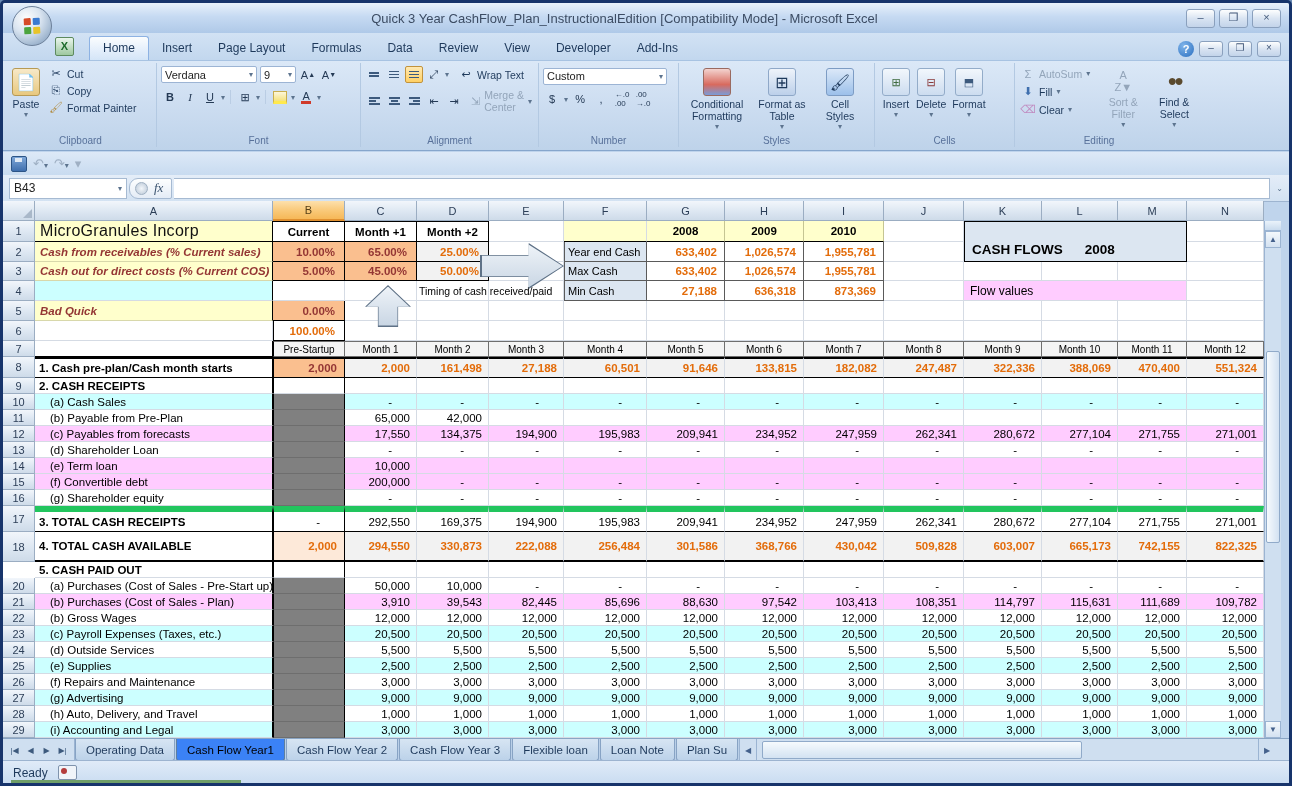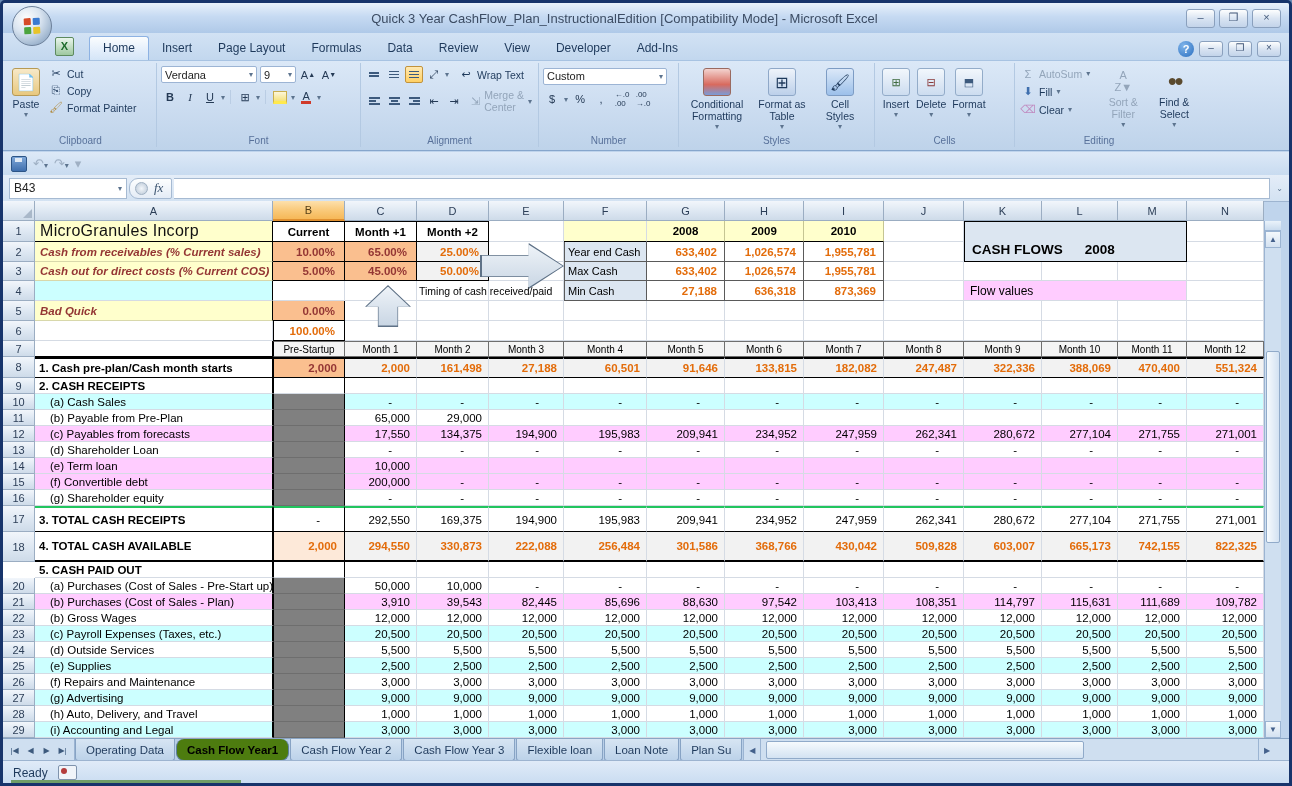--- a/index.html
+++ b/index.html
@@ -57,21 +57,21 @@
   .c{box-sizing:border-box;border-right:1px solid #d5dbe4;border-bottom:1px solid #d5dbe4;font-size:11.5px;color:#000;display:flex;align-items:center;overflow:hidden;background:#fff;white-space:nowrap;}
   .num{justify-content:flex-end;padding-right:6px;}
   .dash{padding-right:24px;}
   .lb{padding-left:4px;border-right:1px solid #000;}
   .ind{padding-left:15px;}
   .bold{font-weight:bold;}
   .cyanbg{background:#ccffff;}
   .pinkbg{background:#ffccff;}
   .lgray{background:#f2f2f2;}
   .orange{color:#e36c0a;font-weight:bold;}
-  .t1{border-top:2px solid #22c55e;} .t2{border-top:2px solid #000;}
+  .t1{border-top:6px solid #22c55e;} .t2{border-top:2px solid #000;}
   .b1{border-bottom:1px solid #000;} .b2{border-bottom:2px solid #000;}
   .peach{background:#fabf8f;color:#943634;font-weight:bold;justify-content:flex-end;padding-right:7px;border-left:1px solid #000;border-right:1px solid #000;}
   .box{border-left:1px solid #000;border-right:1px solid #000;}
   .gray{background:#808080;border-left:1px solid #000;border-right:1px solid #000;border-bottom:1px solid #6e6e6e;}
   .tot{background:#fde9d9;color:#e36c0a;font-weight:bold;justify-content:flex-end;padding-right:7px;border-left:1px solid #000;border-right:1px solid #000;}
   .mh{background:#f4f4f4;border:1px solid #6f6f6f;border-left:none;font-size:10px;justify-content:center;padding:0;}
   .mhf{border-left:1px solid #000;}
   .title{background:#ffffcc;font-size:16px;letter-spacing:.3px;border-right:1px solid #000;border-bottom:1px solid #000;padding-left:5px;color:#111;}
   .ylbl{background:#ffffcc;color:#943634;font-weight:bold;font-style:italic;border-right:1px solid #000;border-bottom:1px solid #d8d8ab;padding-left:5px;font-size:11.5px;}
   .phdr{font-weight:bold;justify-content:center;border:1px solid #000;border-left:none;}
@@ -93,21 +93,21 @@
   .up-arrow .outer,.up-arrow .inner{clip-path:polygon(50% 0,100% 52%,72% 52%,72% 100%,28% 100%,28% 52%,0 52%);}
   
   .vscroll{position:absolute;top:218px;height:517px;width:17px;background:#cfdff0;border-left:1px solid #9bb4d2;box-sizing:border-box;}
   .vbtn{height:17px;background:linear-gradient(#f4f8fc,#d4e2f1);border:1px solid #9bb4d2;box-sizing:border-box;color:#44618c;font-size:8px;text-align:center;line-height:15px;}
   .vthumb{position:absolute;left:1px;right:1px;top:130px;height:190px;background:linear-gradient(90deg,#f6fafd,#d3e2f2);border:1px solid #90aac9;border-radius:2px;}
   .vsplit{height:9px;background:linear-gradient(#eaf2fa,#c9dbee);border-bottom:1px solid #9bb4d2;}
   .tabsrow{position:absolute;left:0;right:0;top:735px;height:22px;background:#b9cfe8;border-top:1px solid #8aa5c4;display:flex;align-items:stretch;}
   .navbtns{display:flex;align-items:center;gap:1px;padding:0 4px;background:#cfdff0;border-right:1px solid #9bb4d2;}
   .nbtn{width:15px;height:15px;font-size:8px;color:#3d5a7d;text-align:center;line-height:15px;}
   .stab{display:flex;align-items:center;padding:0 10px;font-size:11.5px;color:#1e395b;background:linear-gradient(#d7e5f3,#bcd2e9);border:1px solid #87a3c4;border-top:none;border-radius:0 0 3px 3px;margin-right:1px;transform:skewX(0);}
-  .stab.active{background:#4d7c0f;font-weight:bold;color:#000;border-color:#5d7fa0;border-radius:8px;}
+  .stab.active{background:#3b82f6;font-weight:normal;color:#000;border-color:#5d7fa0;}
   .stab.cut{max-width:52px;overflow:hidden;}
   .hscroll{flex:1;display:flex;align-items:center;background:#cfdff0;border-left:1px solid #9bb4d2;position:relative;}
   .hbtn{width:16px;height:100%;color:#44618c;font-size:8px;display:flex;align-items:center;justify-content:center;border-right:1px solid #9bb4d2;}
   .hthumb{position:absolute;left:22px;width:58%;top:2px;bottom:2px;background:linear-gradient(#f6fafd,#d3e2f2);border:1px solid #90aac9;border-radius:2px;}
   .hend{margin-left:auto;display:flex;height:100%;}
   .statusbar{position:absolute;left:0;right:0;top:757px;height:23px;background:linear-gradient(#e0ebf8,#c9dcf1);border-top:1px solid #9db4d0;display:flex;align-items:center;gap:10px;padding-left:10px;font-size:12px;color:#1e395b;}
   .recicon{width:17px;height:13px;border:1px solid #7f93ad;background:#f0f4f9;border-radius:2px;position:relative;}
   .recicon:before{content:"";position:absolute;left:2px;top:2px;width:6px;height:6px;background:#b43c3c;border-radius:50%;}
   .greenstrip{position:absolute;left:8px;bottom:0;width:230px;height:3px;background:#6f9e68;z-index:40;}
 </style>
@@ -939,21 +939,21 @@
       <div class="c num cyanbg dash" style="grid-area: 10 / 9 / 11 / 10;">-</div>
       <div class="c num cyanbg dash" style="grid-area: 10 / 10 / 11 / 11;">-</div>
       <div class="c num cyanbg dash" style="grid-area: 10 / 11 / 11 / 12;">-</div>
       <div class="c num cyanbg dash" style="grid-area: 10 / 12 / 11 / 13;">-</div>
       <div class="c num cyanbg dash" style="grid-area: 10 / 13 / 11 / 14;">-</div>
       <div class="c num cyanbg dash" style="grid-area: 10 / 14 / 11 / 15;">-</div>
       <div class="c num cyanbg dash" style="grid-area: 10 / 15 / 11 / 16;">-</div>
       <div class="c lb ind" style="grid-area: 11 / 2 / 12 / 3;">(b) Payable from Pre-Plan</div>
       <div class="c gray" style="grid-area: 11 / 3 / 12 / 4;"></div>
       <div class="c num" style="grid-area: 11 / 4 / 12 / 5;">65,000</div>
-      <div class="c num" style="grid-area: 11 / 5 / 12 / 6;">29,000</div>
+      <div class="c num" style="grid-area: 11 / 5 / 12 / 6;">42,000</div>
       <div class="c num" style="grid-area: 11 / 6 / 12 / 7;"></div>
       <div class="c num" style="grid-area: 11 / 7 / 12 / 8;"></div>
       <div class="c num" style="grid-area: 11 / 8 / 12 / 9;"></div>
       <div class="c num" style="grid-area: 11 / 9 / 12 / 10;"></div>
       <div class="c num" style="grid-area: 11 / 10 / 12 / 11;"></div>
       <div class="c num" style="grid-area: 11 / 11 / 12 / 12;"></div>
       <div class="c num" style="grid-area: 11 / 12 / 12 / 13;"></div>
       <div class="c num" style="grid-area: 11 / 13 / 12 / 14;"></div>
       <div class="c num" style="grid-area: 11 / 14 / 12 / 15;"></div>
       <div class="c num" style="grid-area: 11 / 15 / 12 / 16;"></div>

